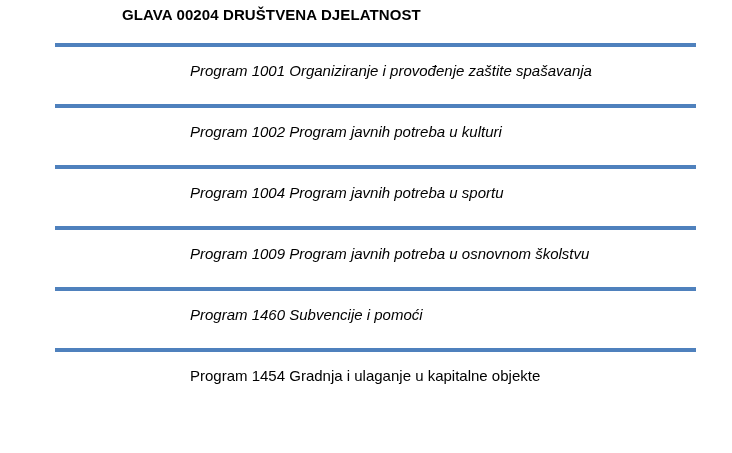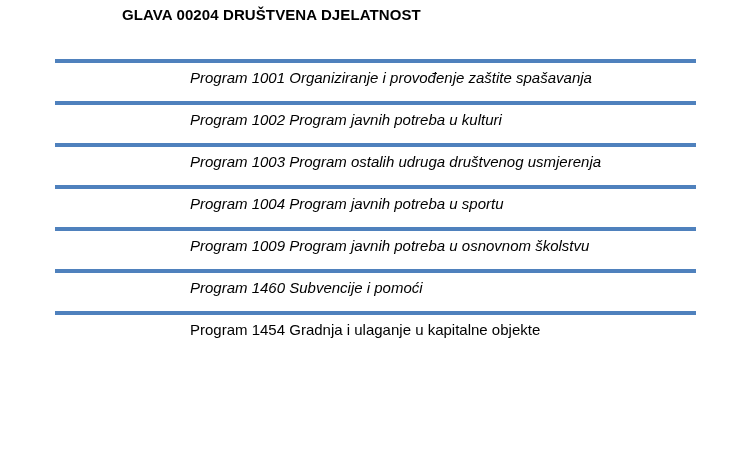--- a/index.html
+++ b/index.html
@@ -18,28 +18,28 @@
     height: 453px;
   }
   .rows {
     position: absolute;
     left: 55px;
     top: 0;
     width: 641px;
   }
   .row {
     box-sizing: border-box;
-    height: 42px;
+    height: 61px;
     border-top: 4px solid var(--divider, #4f81bd);
-    padding-top: 6px;
+    padding-top: 15px;
     white-space: nowrap;
     overflow: visible;
   }
   .row-first {
-    height: 59px;
+    height: 43px;
     border-top: none;
     padding-top: 6px;
   }
   .row-glava {
     padding-left: 67px;
     font-weight: bold;
     font-size: 15px;
     letter-spacing: 0.1px;
   }
   .row-program {
@@ -55,19 +55,18 @@
   }
 </style>
 </head>
 <body style="background: rgb(255, 255, 255); color: rgb(0, 0, 0);">
 
 <div class="doc">
   <div class="rows">
       <div class="row row-glava row-first"><span>GLAVA 00204 DRUŠTVENA DJELATNOST</span></div>
       <div class="row row-program italic"><span>Program 1001 Organiziranje i provođenje zaštite spašavanja</span></div>
       <div class="row row-program italic"><span>Program 1002 Program javnih potreba u kulturi</span></div>
-      <div class="row row-program italic"><span>Program 1003 Program ostalih udruga društvenog usmjerenja</span></div>
       <div class="row row-program italic"><span>Program 1004 Program javnih potreba u sportu</span></div>
       <div class="row row-program italic"><span>Program 1009 Program javnih potreba u osnovnom školstvu</span></div>
       <div class="row row-program italic"><span>Program 1460 Subvencije i pomoći</span></div>
       <div class="row row-program"><span>Program 1454 Gradnja i ulaganje u kapitalne objekte</span></div>
     </div>
 </div>
 
 </body></html>

